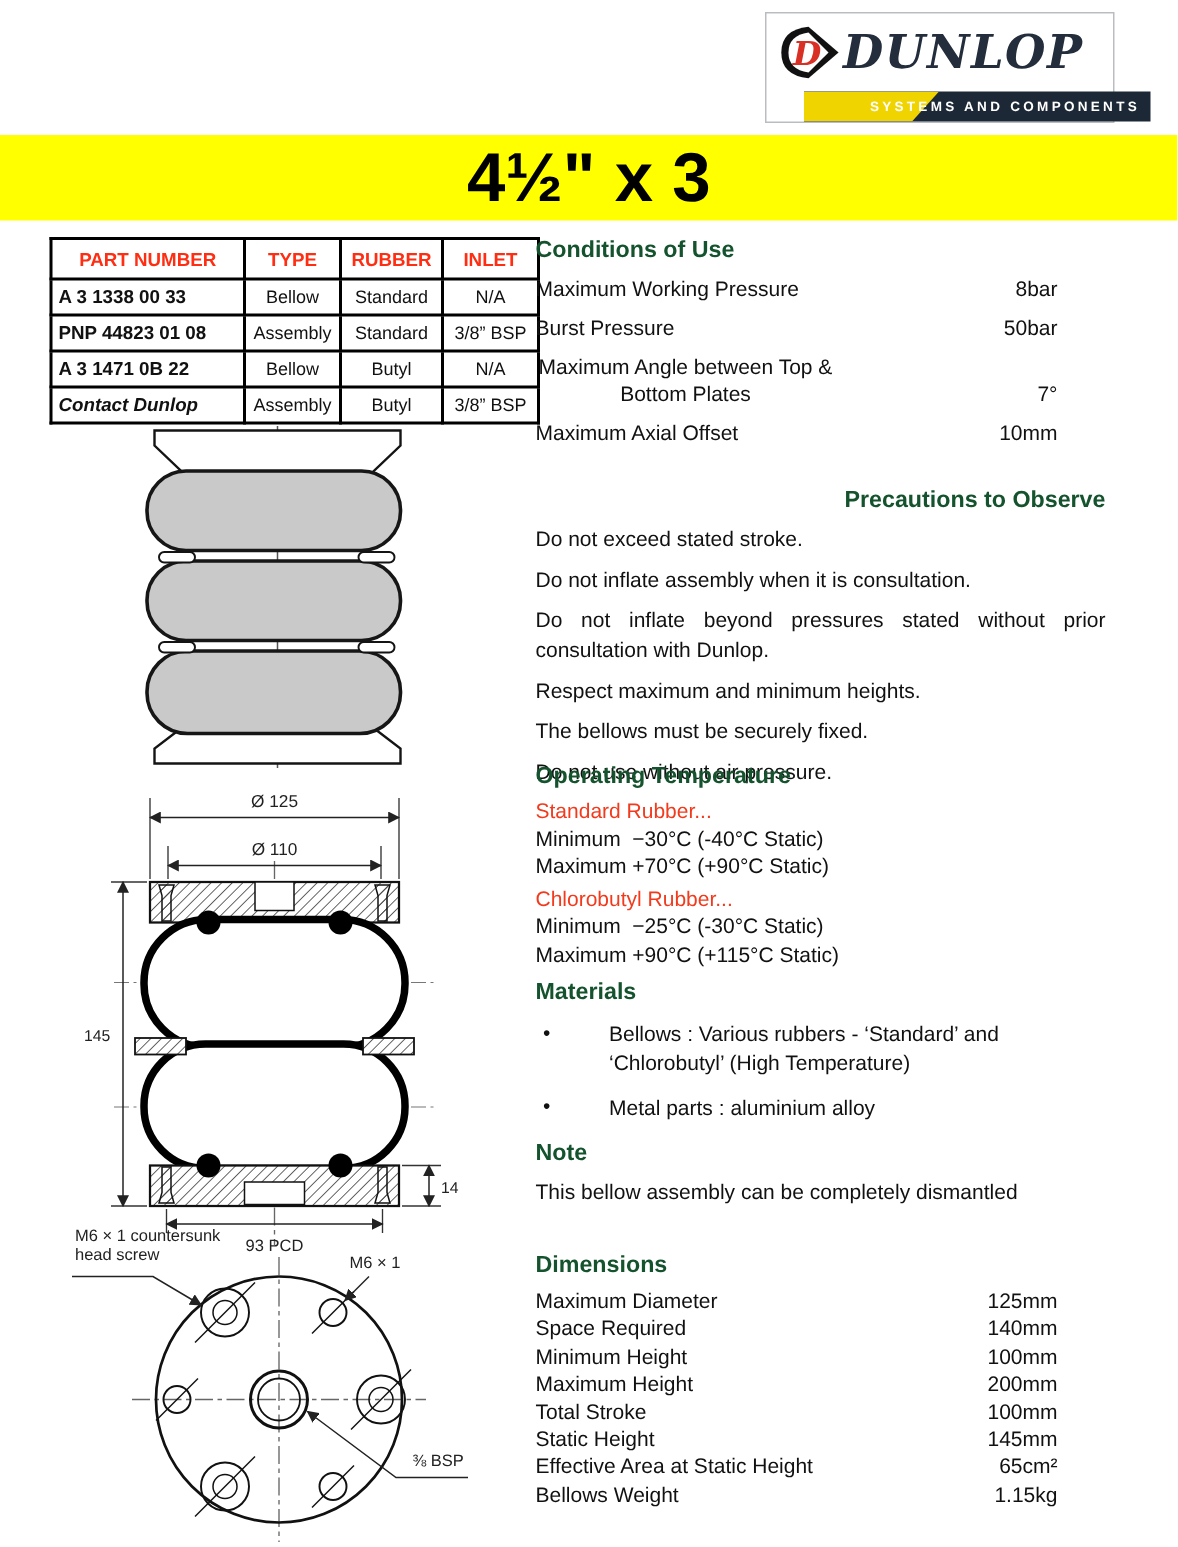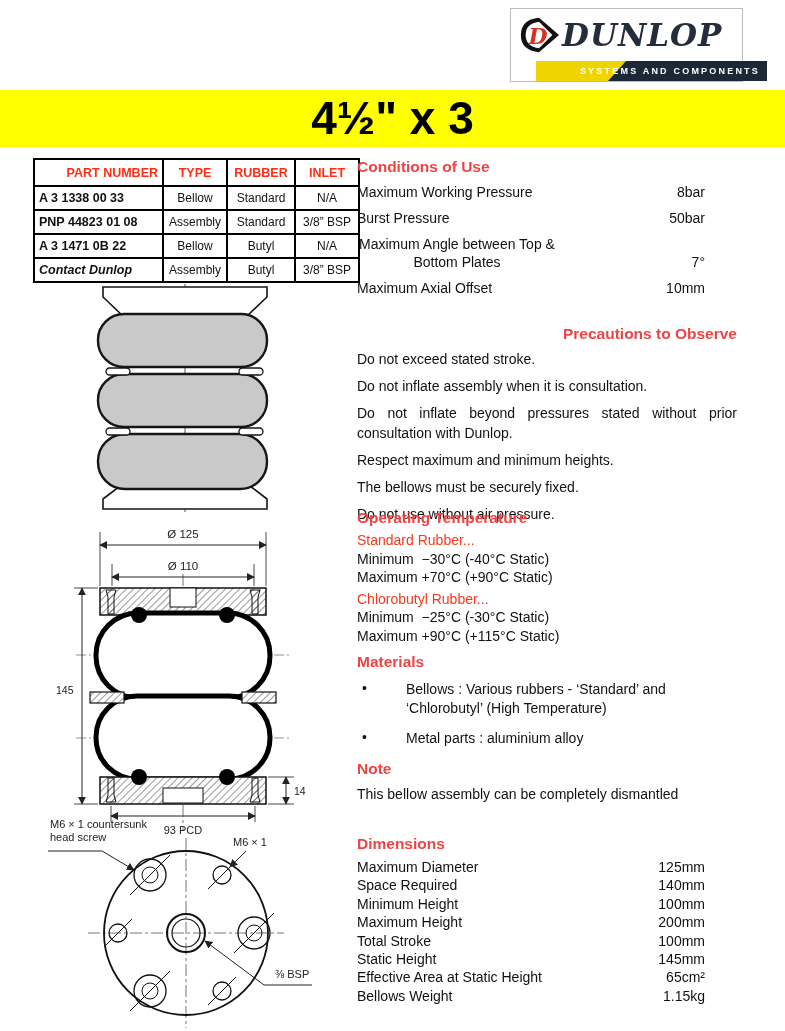--- a/index.html
+++ b/index.html
@@ -19,28 +19,28 @@
     clip-path:polygon(0 0,100% 0,80% 100%,0 100%);}
   .strip-text{position:absolute;right:7px;top:0;line-height:20px;color:#fff;font-size:9px;
     font-weight:bold;letter-spacing:2.2px;white-space:nowrap;}
   
   .banner{position:absolute;left:0;top:90px;width:785px;height:57px;background:#ffff00;
     text-align:center;line-height:57px;font-size:46px;font-weight:bold;color:#000;}
   
   table.parts{position:absolute;left:33px;top:158px;border-collapse:collapse;background:#fff;}
   table.parts th,table.parts td{border:2px solid #000;padding:0 4px;height:22px;background:#fff;}
   table.parts th{height:25px;color:#ff2d12;font-size:12.5px;text-align:center;}
-  table.parts th.c1{text-align:right;width:119px;}
+  table.parts th.c1{text-align:center;width:119px;}
   table.parts td{font-size:12px;text-align:center;}
   table.parts td.part{font-weight:bold;font-size:12.5px;text-align:left;}
   table.parts td.it{font-style:italic;}
   .w2{width:54px}.w3{width:58px}.w4{width:54px}
   
   .sec{position:absolute;left:357px;width:380px;}
-  .sec h2{font-size:15.5px;font-weight:bold;margin:0 0 7px 0;color:#ef4444;}
+  .sec h2{font-size:15.5px;font-weight:bold;margin:0 0 7px 0;color:#14532d;}
   .kv{display:flex;justify-content:space-between;align-items:flex-end;width:348px;
     font-size:14px;line-height:18px;margin-bottom:8px;}
   .kv .lab{max-width:250px;}
   .para{margin:0 0 7px 0;font-size:14px;line-height:20px;}
   .just{text-align:justify;}
   .tline{font-size:14px;line-height:18.5px;white-space:pre-wrap;}
   .red{color:#f23a1d;}
   .bullet{display:flex;font-size:14px;margin-bottom:11px;}
   .bdot{width:44px;padding-left:5px;flex:0 0 auto;}
   .btext{flex:1;line-height:19px;}

